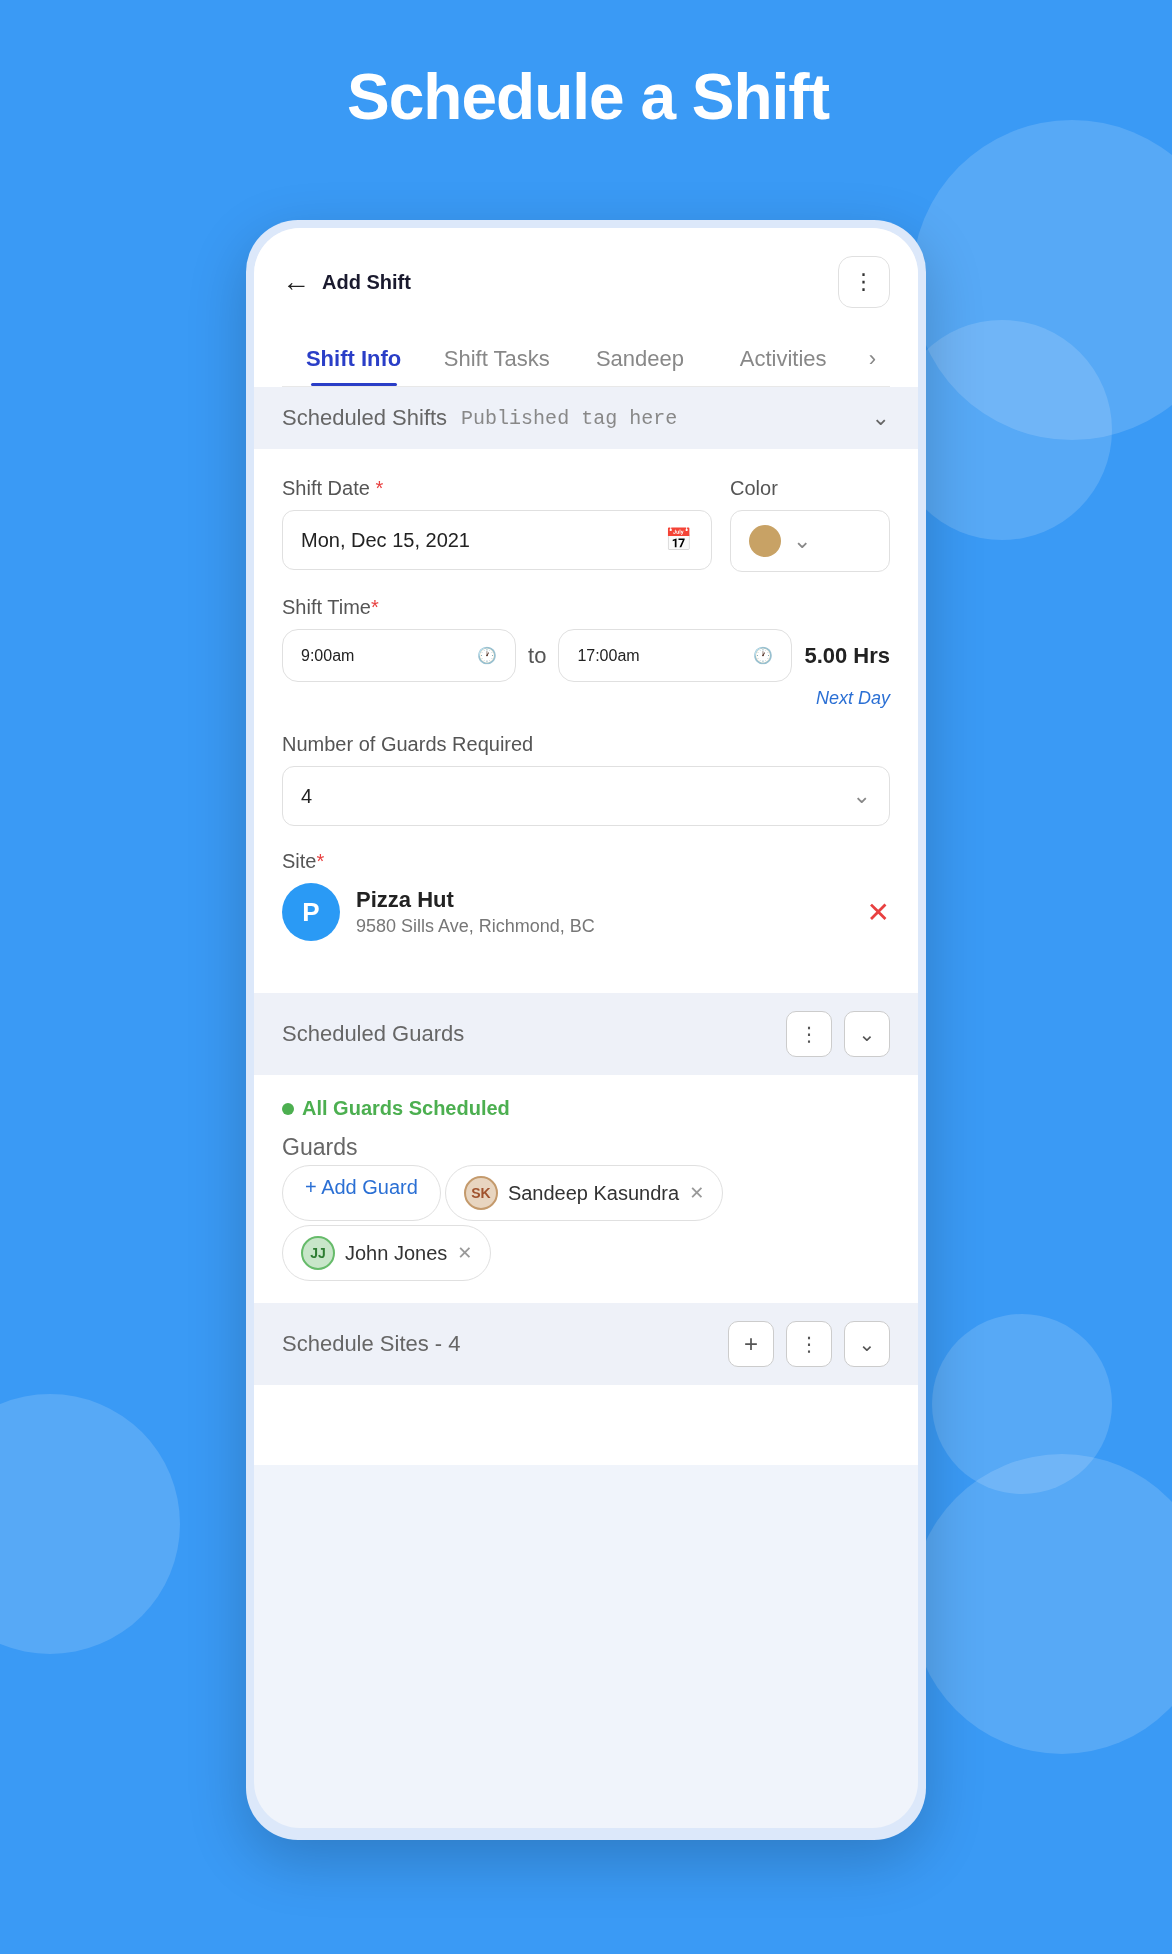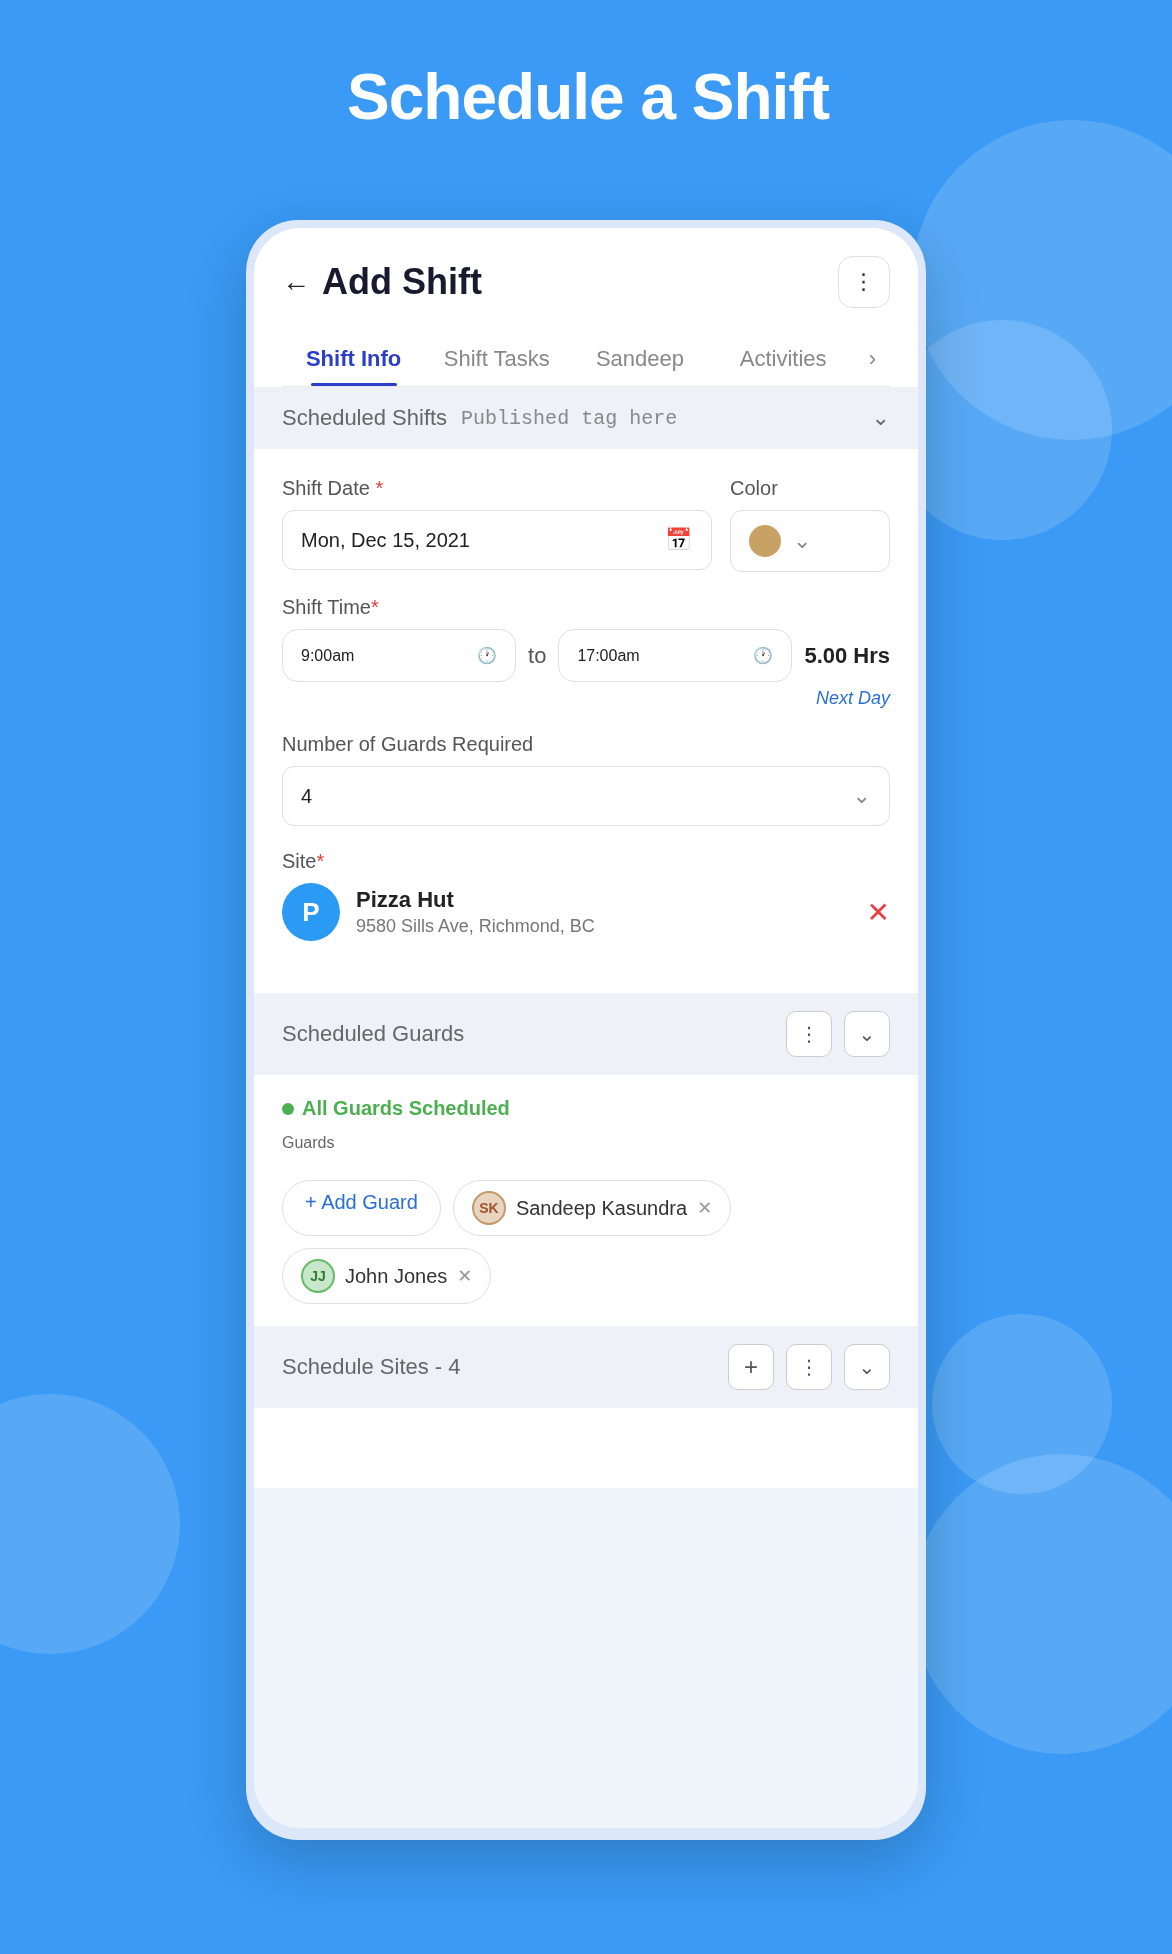--- a/index.html
+++ b/index.html
@@ -76,21 +76,21 @@
       gap: 12px;
     }
 
     .back-arrow {
       font-size: 28px;
       color: #222;
       cursor: pointer;
     }
 
     .header-title {
-      font-size: 36px;
+      font-size: 20px;
       font-weight: 700;
       color: #1a1a2e;
     }
 
     .more-btn {
       width: 52px;
       height: 52px;
       border: 1.5px solid #e0e0e0;
       border-radius: 14px;
       display: flex;
@@ -413,29 +413,29 @@
       flex-shrink: 0;
     }
 
     .all-scheduled-text {
       font-size: 20px;
       color: #4caf50;
       font-weight: 600;
     }
 
     .guards-label {
-      font-size: 16px;
+      font-size: 23px;
       color: #666;
-      margin-bottom: 28px;
+      margin-bottom: 4px;
     }
 
     .guards-chips {
       display: flex;
       flex-wrap: wrap;
-      gap: 12px;
+      gap: 4px;
     }
 
     .add-guard-chip {
       border: 1.5px solid #e0e0e0;
       border-radius: 30px;
       padding: 10px 22px;
       font-size: 20px;
       color: #2a6fd4;
       cursor: pointer;
       background: #fff;

